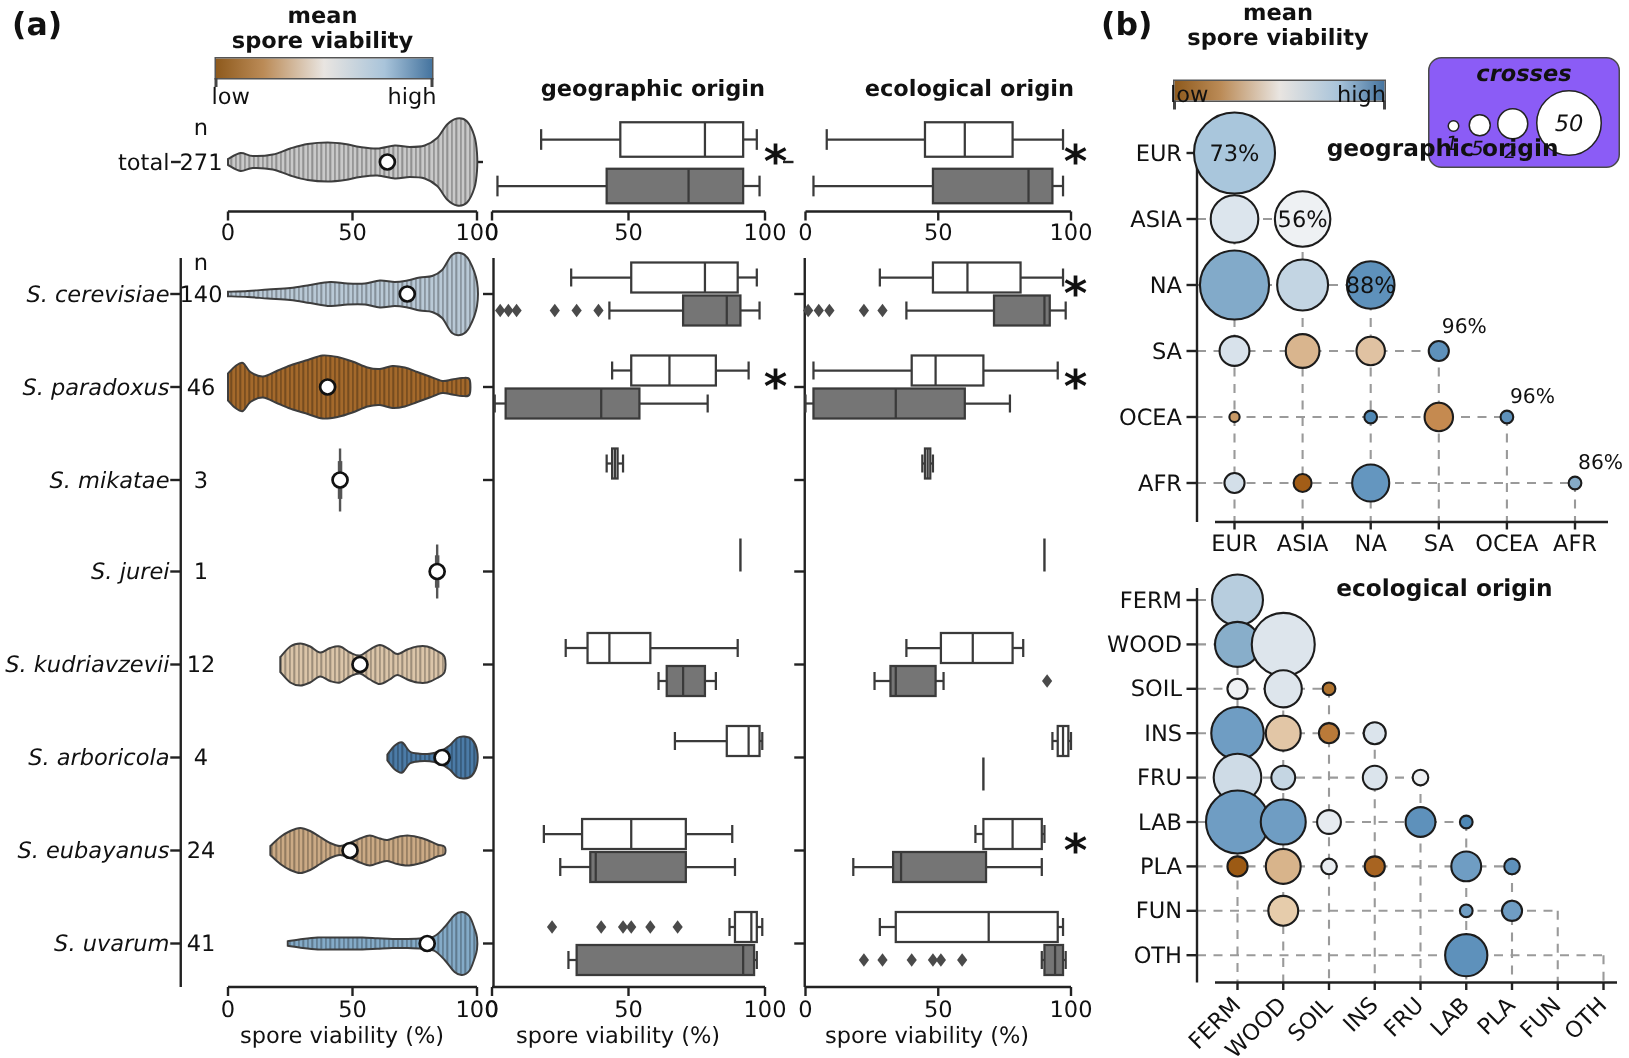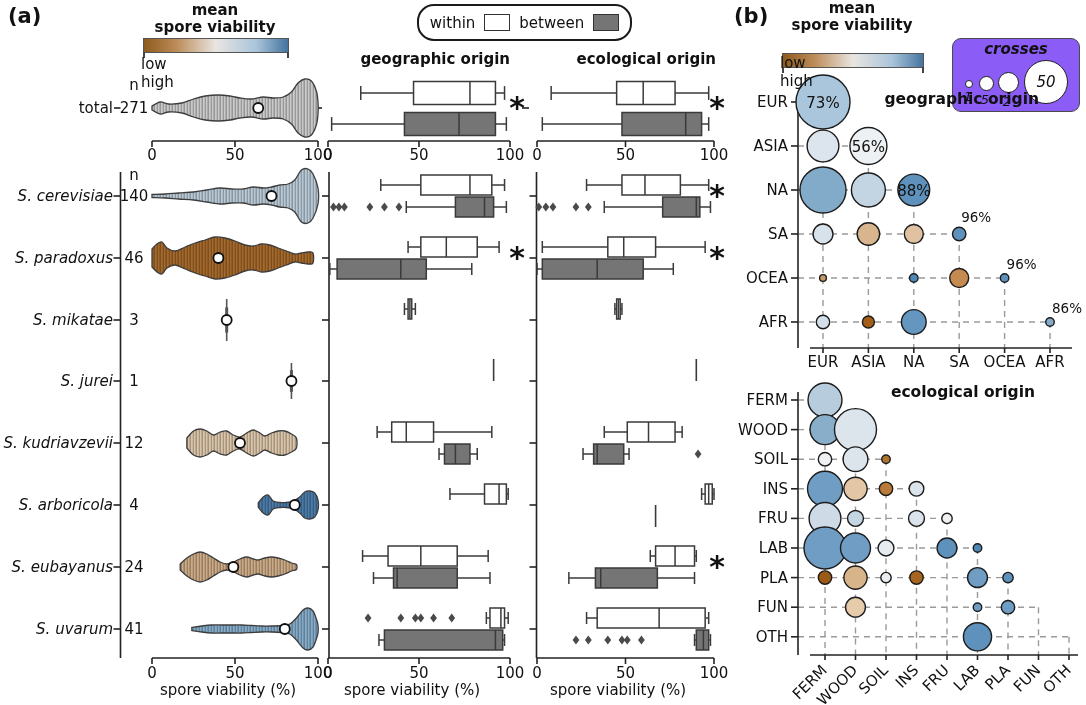--- a/index.html
+++ b/index.html
@@ -5,21 +5,21 @@
   html,body{margin:0;padding:0;background:#fff;}
   #fig{position:relative;width:1086px;height:705px;background:#fff;
        font-family:"DejaVu Sans","Liberation Sans",sans-serif;color:#111;overflow:hidden;}
   #fig svg{position:absolute;left:0;top:0;}
   svg text{font-family:"DejaVu Sans","Liberation Sans",sans-serif;fill:#111;}
   .ov{position:absolute;white-space:nowrap;}
   .panel-label{font-size:21px;font-weight:bold;}
   .cb-title{font-size:15px;font-weight:bold;text-align:center;line-height:17px;}
   .cb-bar{height:13px;position:relative;border:1px solid #555;}
   .cb-bar .tick{position:absolute;width:2px;height:6px;background:#444;bottom:-6px;}
-  .cb-ends{display:flex;justify-content:space-between;font-size:15px;flex-direction:column;}
+  .cb-ends{display:flex;justify-content:space-between;font-size:15px;}
   .capsule{display:flex;align-items:center;justify-content:center;gap:9px;
            border:2px solid #1a1a1a;border-radius:17px;font-size:15px;background:#fff;}
   .swatch{width:24px;height:15px;border:1.5px solid #333;display:inline-block;}
   .hdr{font-size:15px;font-weight:bold;text-align:right;}
   .axis-title{font-size:15px;font-weight:normal;text-align:left;}
   .crosses-box{background:#8b5cf6;border:1.5px solid #4a4a4a;border-radius:9px;position:relative;font-style:italic;}
   .crosses-title{position:absolute;left:0;top:1px;width:100%;text-align:center;font-weight:bold;font-size:15px;}
   .ccirc{position:absolute;border:1.5px solid #222;border-radius:50%;background:#fff;
          display:flex;align-items:center;justify-content:center;font-size:15px;}
   .clabel{position:absolute;font-size:13px;width:20px;text-align:center;}
@@ -603,26 +603,20 @@
   </div>
   <div class="ov cb-bar" id="cbarA" style="left: 143px; top: 38px; width: 144px; background: linear-gradient(90deg, rgb(142, 90, 29) 0%, rgb(187, 139, 87) 22%, rgb(233, 229, 225) 50%, rgb(169, 196, 218) 78%, rgb(69, 116, 159) 100%);">
     <div class="tick" style="left:-1px;"></div>
     <div class="tick" style="right:-1px;"></div>
   </div>
   <div class="ov cb-ends" style="left:141px;top:55px;width:150px;">
     <span>low</span>
     <span>high</span>
   </div>
 
-  <div class="ov capsule" style="left:417px;top:4px;width:211px;height:33px;">
-    <span>within</span>
-    <span class="swatch" id="swWithin" style="background: rgb(255, 255, 255);"></span>
-    <span>between</span>
-    <span class="swatch" id="swBetween" style="background: rgb(117, 117, 117);"></span>
-  </div>
 
   <div class="ov hdr" style="left:330px;top:50px;width:180px;">geographic origin</div>
   <div class="ov hdr" style="left:533px;top:50px;width:183px;">ecological origin</div>
 
   <div class="ov axis-title" style="left:160px;top:681px;width:150px;">spore viability (%)</div>
   <div class="ov axis-title" style="left:344px;top:681px;width:150px;">spore viability (%)</div>
   <div class="ov axis-title" style="left:550px;top:681px;width:151px;">spore viability (%)</div>
 
   <div class="ov cb-title" style="left:780px;top:0px;width:144px;">
     <div>mean</div>

